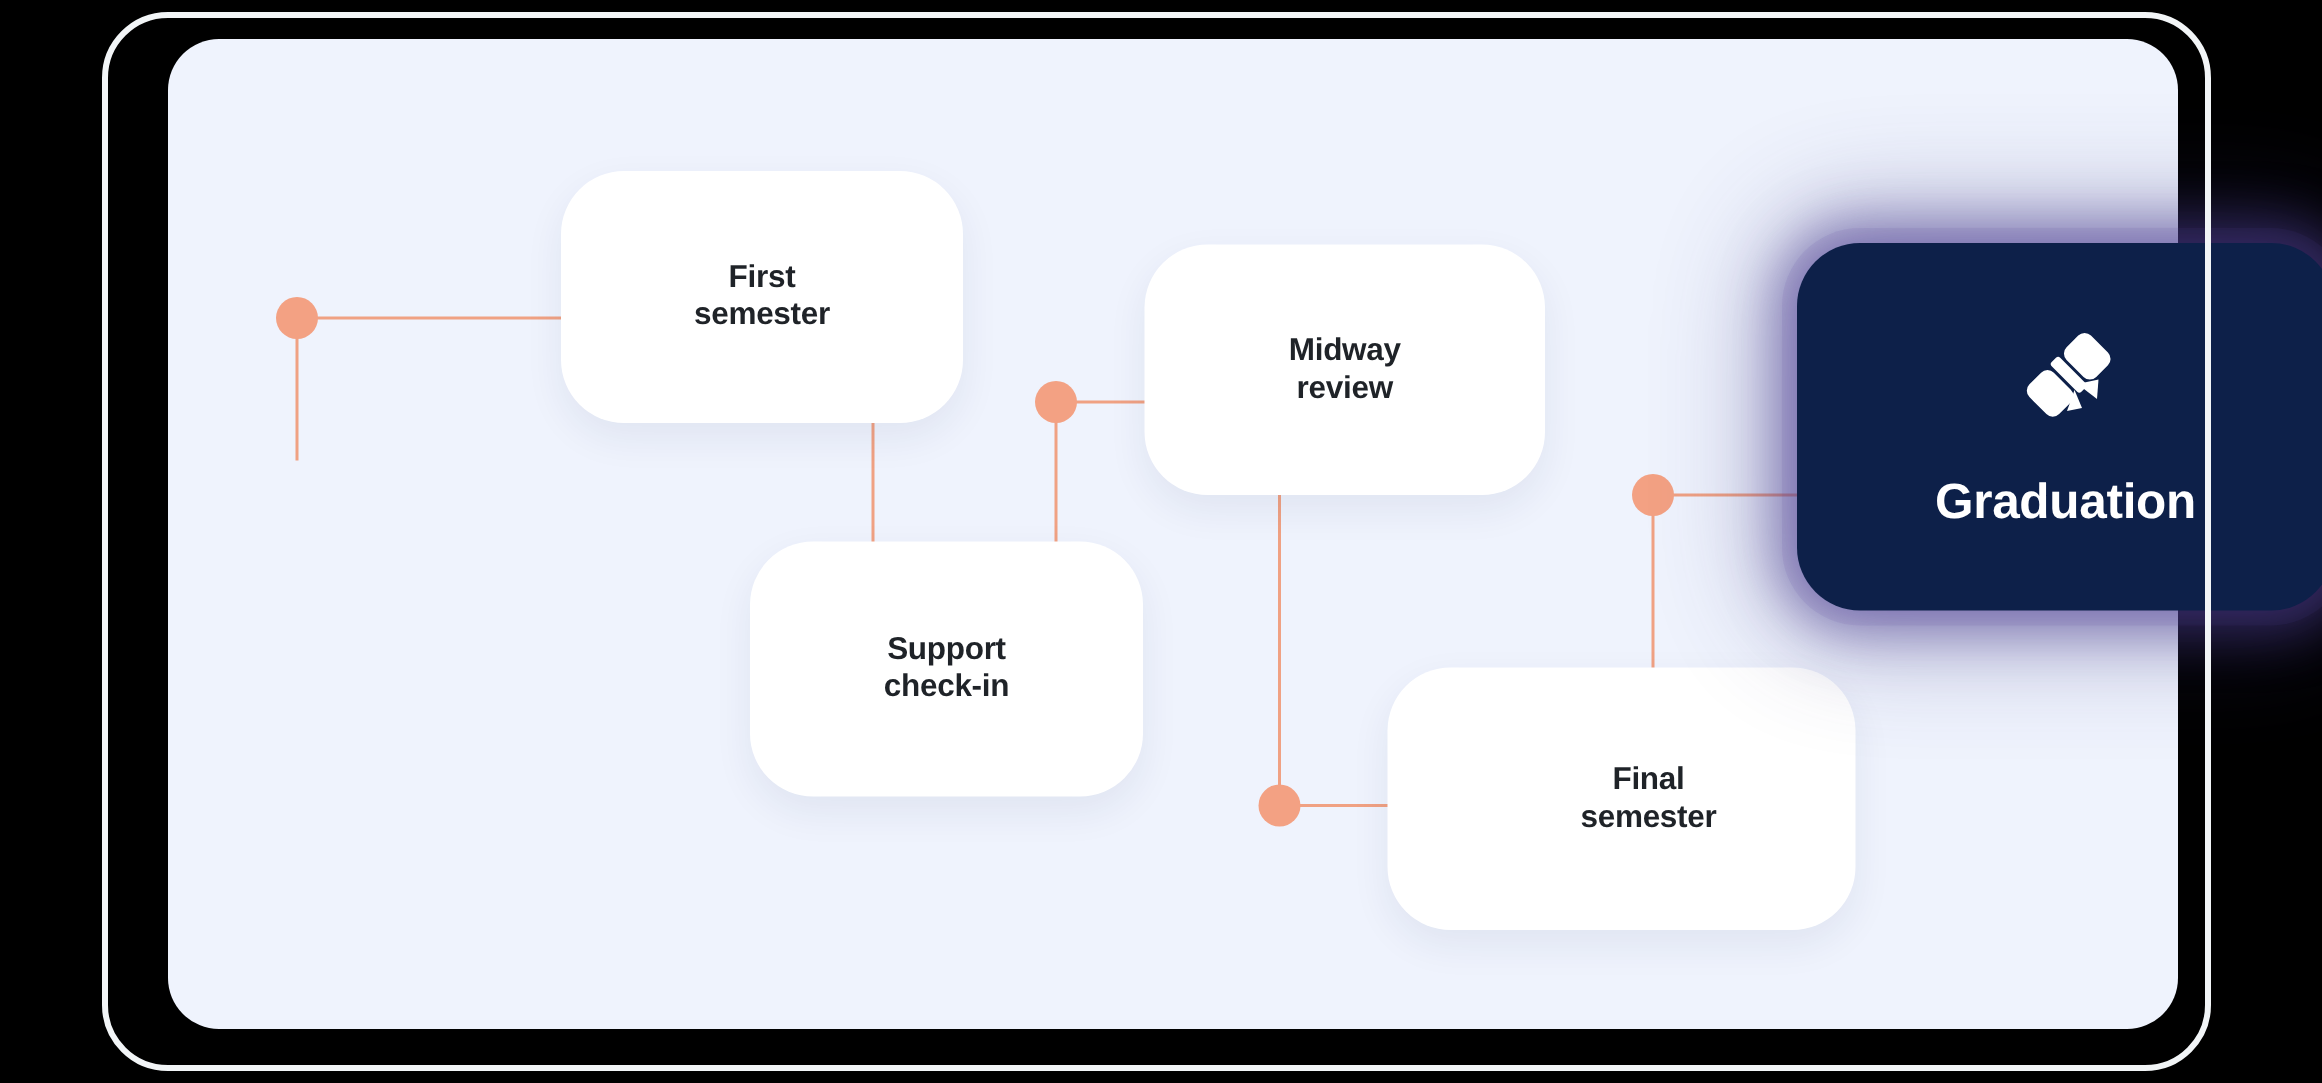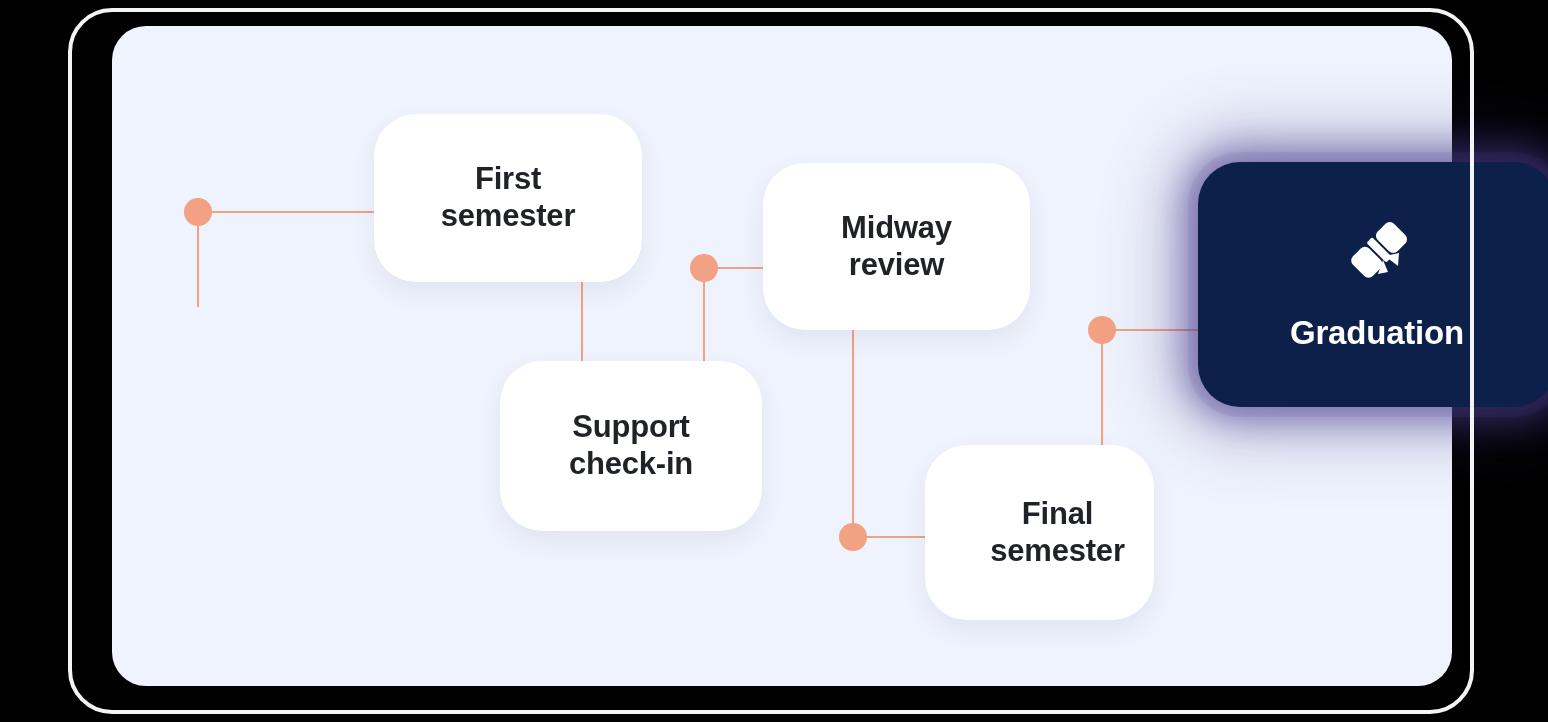--- a/index.html
+++ b/index.html
@@ -78,21 +78,21 @@
   .node.dark {
     background: #0d2049;
     border-radius: 42px;
     box-shadow:
       0 0 0 10px rgba(88, 70, 160, 0.10),
       0 0 34px 14px rgba(76, 62, 148, 0.55),
       0 0 70px 26px rgba(60, 52, 120, 0.30);
   }
 
   .node-label {
-    font-size: 31px;
+    font-size: 21px;
     font-weight: bold;
     line-height: 1.18;
     letter-spacing: -0.2px;
     color: #1f2328;
   }
   .node.dark .node-label {
     color: #ffffff;
     font-size: 33px;
   }
 
@@ -163,21 +163,21 @@
     </span>
   </div>
 
   <div class="node light" style="left:500px; top:361px; width:262px; height:170px;">
     <span class="node-label">
       <span>Support</span><br>
       <span>check-in</span>
     </span>
   </div>
 
-  <div class="node light" style="left:925px; top:445px; width:229px; height:175px;padding-left:36px;">
+  <div class="node light" style="left:925px; top:445px; width:312px; height:175px;padding-left:36px;">
     <span class="node-label">
       <span>Final</span><br>
       <span>semester</span>
     </span>
   </div>
 
   <div class="node dark" style="left:1198px; top:162px; width:358px; height:245px;">
     <span class="node-icon">
       <svg width="72" height="72" viewBox="0 0 72 72" aria-hidden="true">
         <g transform="rotate(-45 36 36)" fill="#ffffff">

